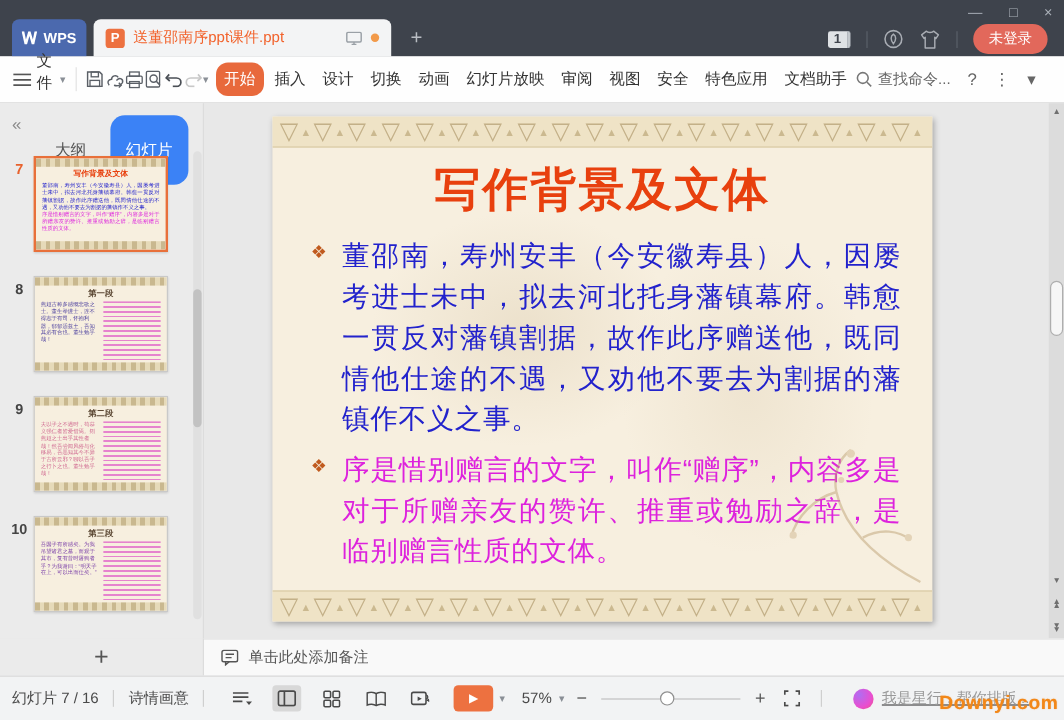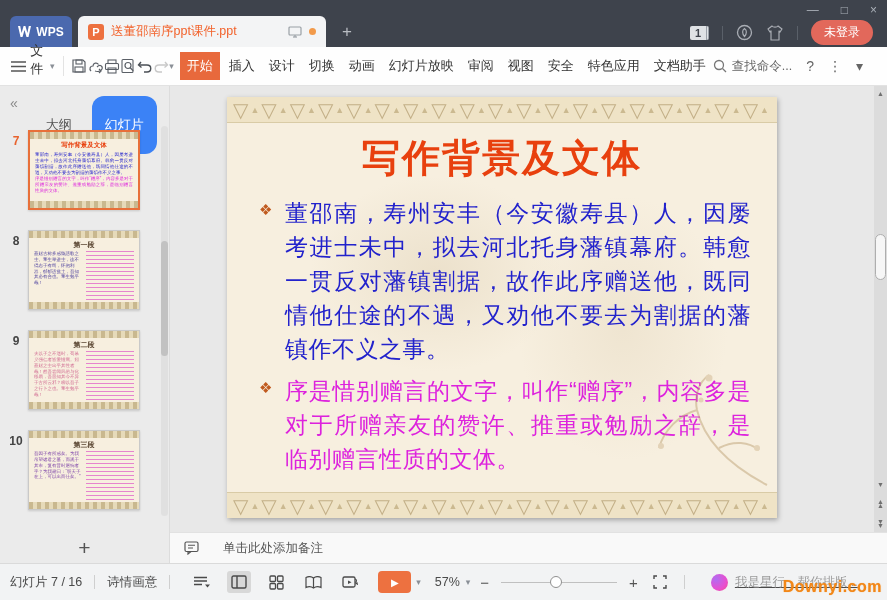--- a/index.html
+++ b/index.html
@@ -28,21 +28,21 @@
   .login-btn { background:#e2685b; color:#fff; font-size:12px; padding:4px 13px; border-radius:13px; }
 
   
   .toolbar { position:absolute; top:47px; left:0; right:0; height:39px; background:#fefefe;
              border-bottom:1px solid #e2e2e2; display:flex; align-items:center; padding:0 10px; }
   .tool-ic { display:inline-flex; align-items:center; justify-content:center; width:24px; height:24px; }
   .file-lbl { font-size:13px; color:#333; margin:0 2px 12px 4px; }
   .caret { color:#8a8f96; font-size:9px; }
   .v-div { width:1px; height:20px; background:#e3e3e3; margin:0 8px; }
   .menu-tabs { display:flex; align-items:center; margin-left:6px; }
-  .menu-tab { font-size:13px; color:#333; padding:5px 7px; border-radius:0; white-space:nowrap; }
+  .menu-tab { font-size:13px; color:#333; padding:5px 7px; border-radius:10px; white-space:nowrap; }
   .menu-tab.active { background:#e8693c; color:#fff; margin-right:2px; }
   .tb-spacer { flex:1; }
   .find-cmd { display:flex; align-items:center; gap:5px; color:#666; font-size:12.5px; margin-right:14px; white-space:nowrap; }
   .tb-misc { color:#666; font-size:14px; margin-right:14px; }
 
   
   .main { position:absolute; top:86px; left:0; width:887px; height:446px; display:flex; }
 
   
   .sidebar { width:170px; background:#ebebeb; border-right:1px solid #dcdcdc; position:relative; flex:none; }
@@ -96,21 +96,21 @@
   .v-scroll .vthumb { position:absolute; left:1px; width:11px; height:46px; top:148px; background:#f6f6f6;
                       border:1px solid #aeaeae; border-radius:6px; }
   .dbl { line-height:4px; font-size:6px; letter-spacing:0; }
 
   
   .notesband { position:absolute; top:532px; left:0; right:0; height:31px; display:flex; }
   .sb-footer { width:170px; background:#ebebeb; border-right:1px solid #dcdcdc; display:flex;
                align-items:center; justify-content:center; flex:none; }
   .add-slide { font-size:21px; color:#555; font-weight:300; }
   .notesbar { flex:1; background:#f9f9f9; border-top:1px solid #e2e2e2; display:flex; align-items:center;
-              gap:24px; padding-left:14px; }
+              gap:8px; padding-left:14px; }
   .notes-ph { font-size:12.5px; color:#555; }
 
   
   .statusbar { position:absolute; top:563px; left:0; right:0; height:37px; background:#f2f3f4;
                border-top:1px solid #dadada; display:flex; align-items:center; padding:0 10px;
                font-size:12.5px; color:#4a4a4a; }
   .sb-div { width:1px; height:14px; background:#cfcfcf; margin:0 12px; }
   .view-ics { display:flex; align-items:center; gap:13px; margin-left:8px; }
   .vic { display:inline-flex; align-items:center; justify-content:center; width:24px; height:22px; border-radius:3px; }
   .vic.sel { background:#d8d8d8; }

